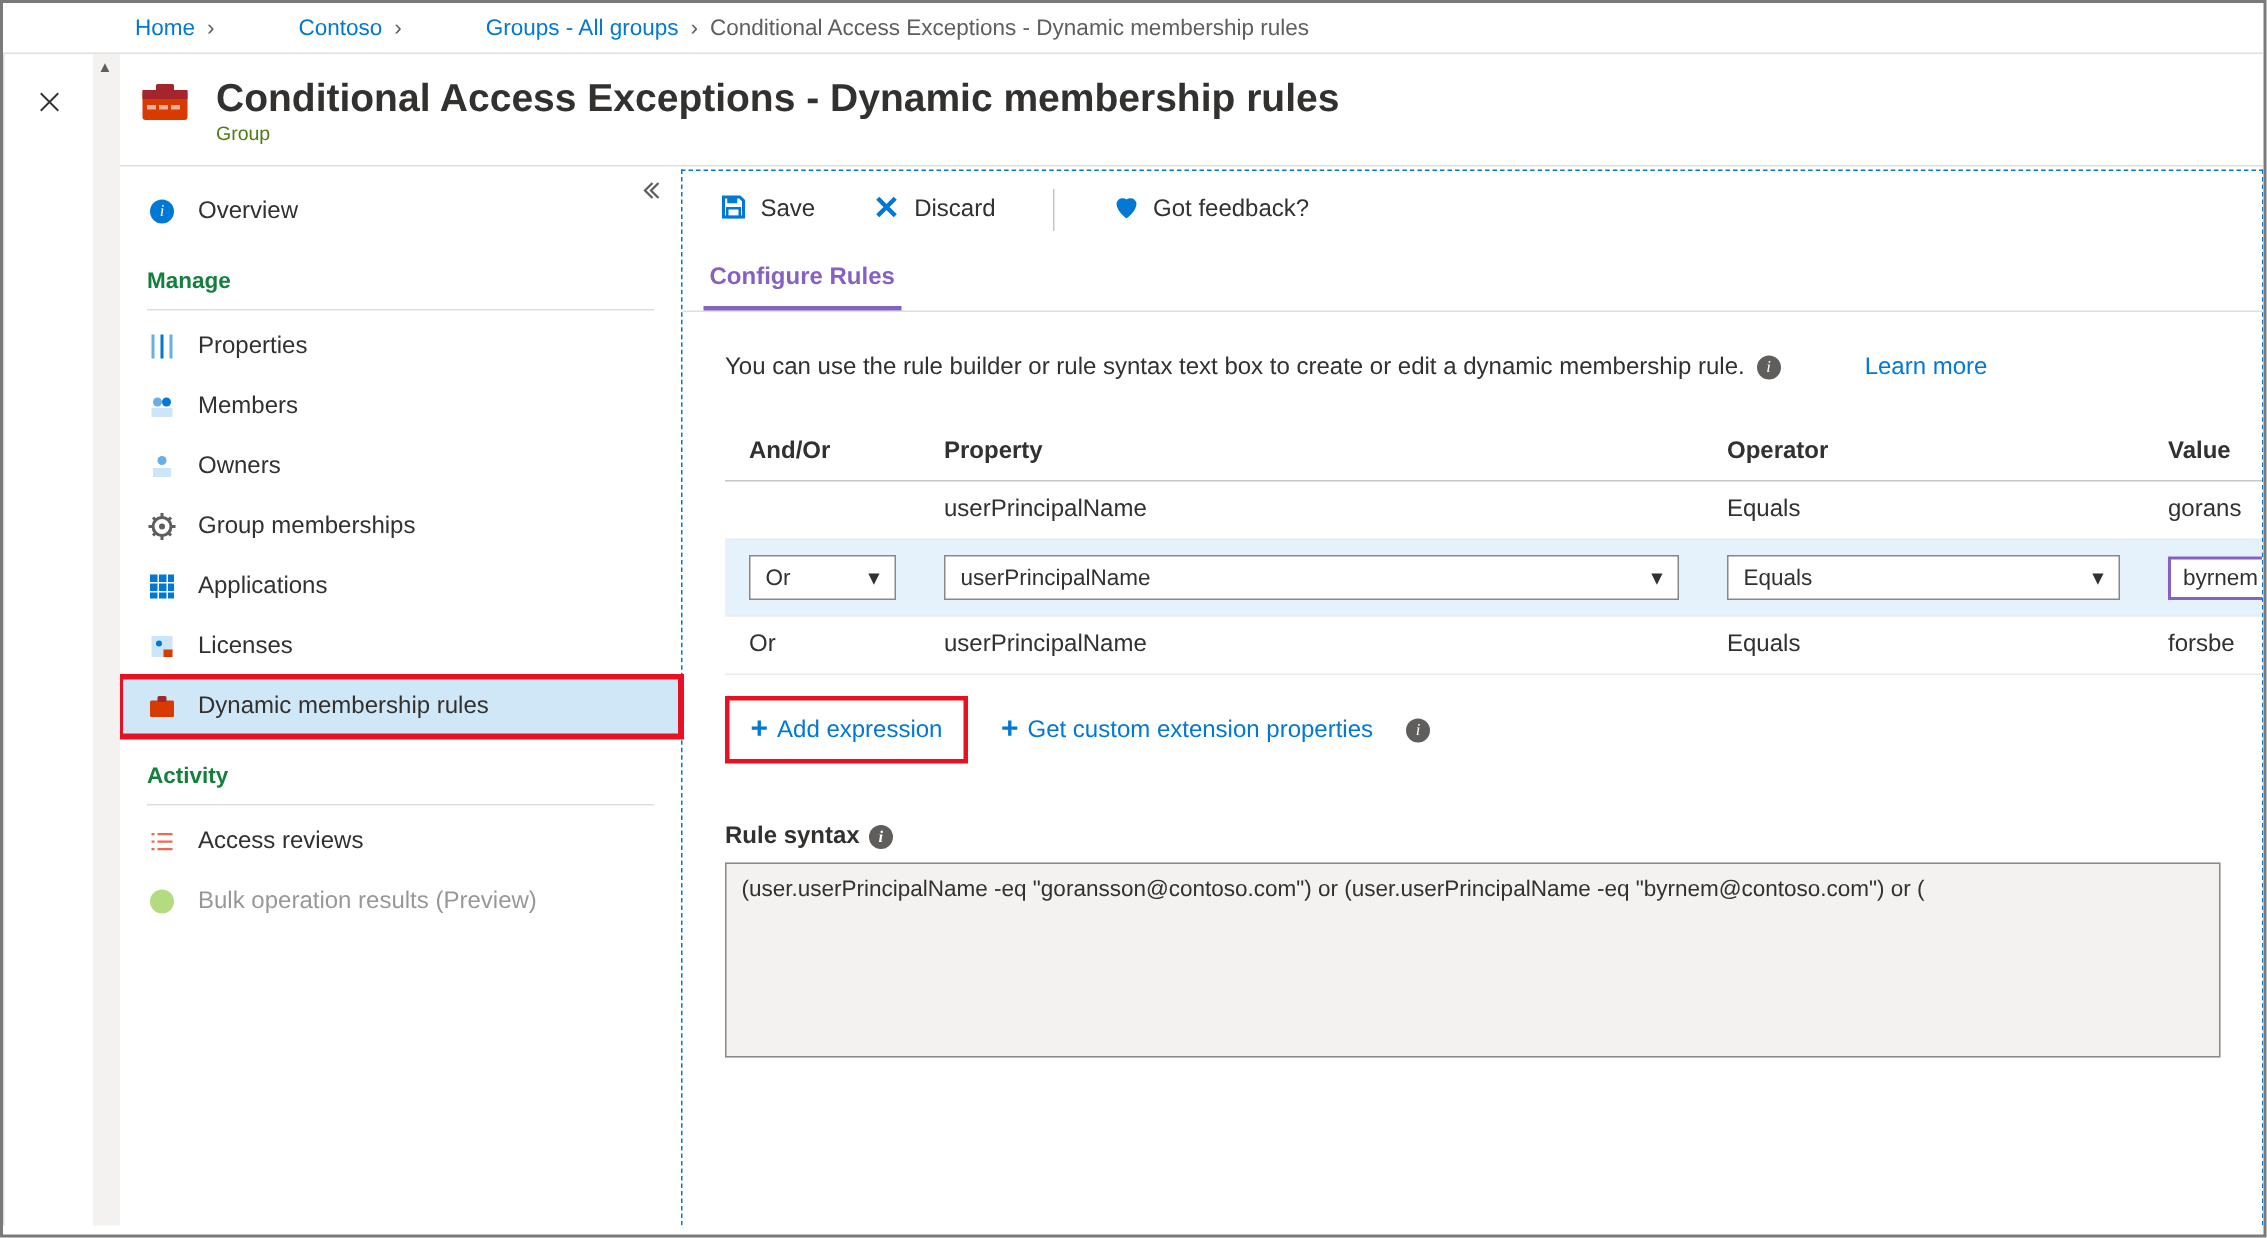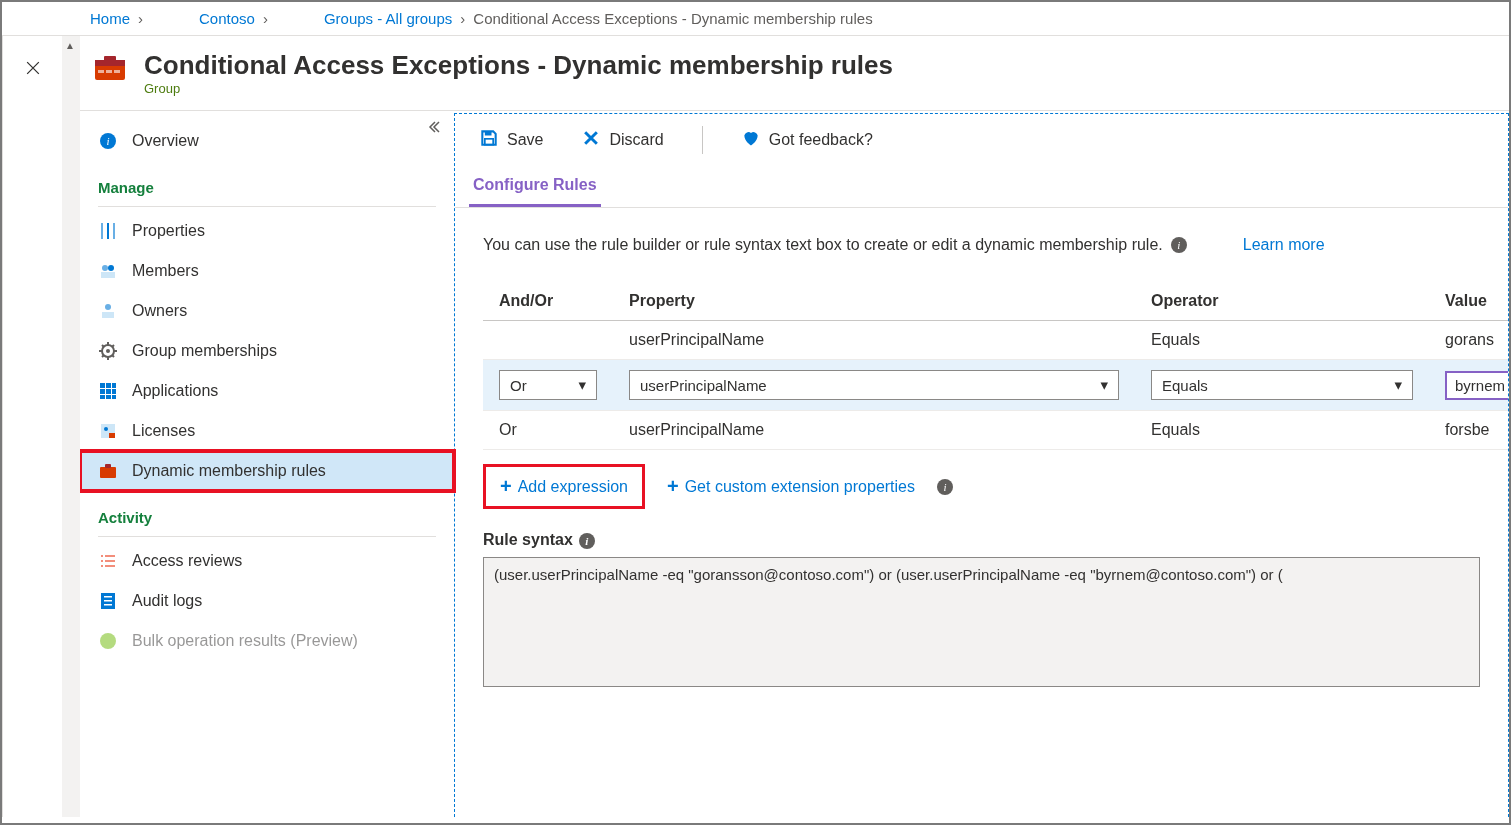--- a/index.html
+++ b/index.html
@@ -60,21 +60,21 @@
   .sel.small { width: 98px; }
   .sel.med { width: 490px; }
   .sel.op { width: 262px; }
   .inp { border:2px solid #8661c5; background:#fff; padding:4px 8px; font-size:15px; width: 70px; display:inline-block; }
   
   .actions { display:flex; align-items:center; gap: 14px; margin-top: 14px;}
   .act-btn { display:flex; align-items:center; gap:6px; color:#0078d4; font-size:16px; cursor:pointer; padding: 6px 8px;}
   .act-btn .plus { color:#0078d4; font-size:20px; font-weight:700; }
   .red-box2 { border: 3px solid #e81123; padding: 2px 6px; }
   
-  .syntax-label { margin-top: 22px; font-weight:600; font-size:16px; display:flex; align-items:flex-end; gap:6px;}
+  .syntax-label { margin-top: 40px; font-weight:600; font-size:16px; display:flex; align-items:center; gap:6px;}
   .syntax-box { margin-top: 8px; width: 100%; min-height: 130px; border:1px solid #8a8886; background:#f3f2f1; padding: 8px 10px; font-size:15px; color:#323130; }
   
   .info-circle { display:inline-flex; width:16px; height:16px; border-radius:50%; background:#605e5c; color:#fff; font-size:11px; align-items:center; justify-content:center; font-style:italic; font-family: Georgia, serif;}
   .info-circle.blue { background:#0078d4; }
 </style>
 </head>
 <body>
 
 <div class="breadcrumb">
   <a>Home</a>
@@ -209,31 +209,20 @@
         </div>
         <div class="side-section">Activity</div>
         <div class="side-divider"></div>
         <div class="side-item">
           <span class="ic">
               <svg viewBox="0 0 20 20" stroke="#ef6950" stroke-width="1.5" fill="none">
                 <path d="M3 5h2M7 5h10M3 10h2M7 10h10M3 15h2M7 15h10"></path>
               </svg>
             </span>
           <span>Access reviews</span>
-        </div>
-        <div class="side-item">
-          <span class="ic">
-              <svg viewBox="0 0 20 20">
-                <rect x="3" y="2" width="14" height="16" fill="#0078d4"></rect>
-                <rect x="6" y="5" width="8" height="1.5" fill="#fff"></rect>
-                <rect x="6" y="9" width="8" height="1.5" fill="#fff"></rect>
-                <rect x="6" y="13" width="8" height="1.5" fill="#fff"></rect>
-              </svg>
-            </span>
-          <span>Audit logs</span>
         </div>
         <div class="side-item" style="opacity:0.5;">
           <span class="ic">
               <svg viewBox="0 0 20 20">
                 <circle cx="10" cy="10" r="8" fill="#6bb700"></circle>
               </svg>
             </span>
           <span>Bulk operation results (Preview)</span>
         </div>
       </div>

